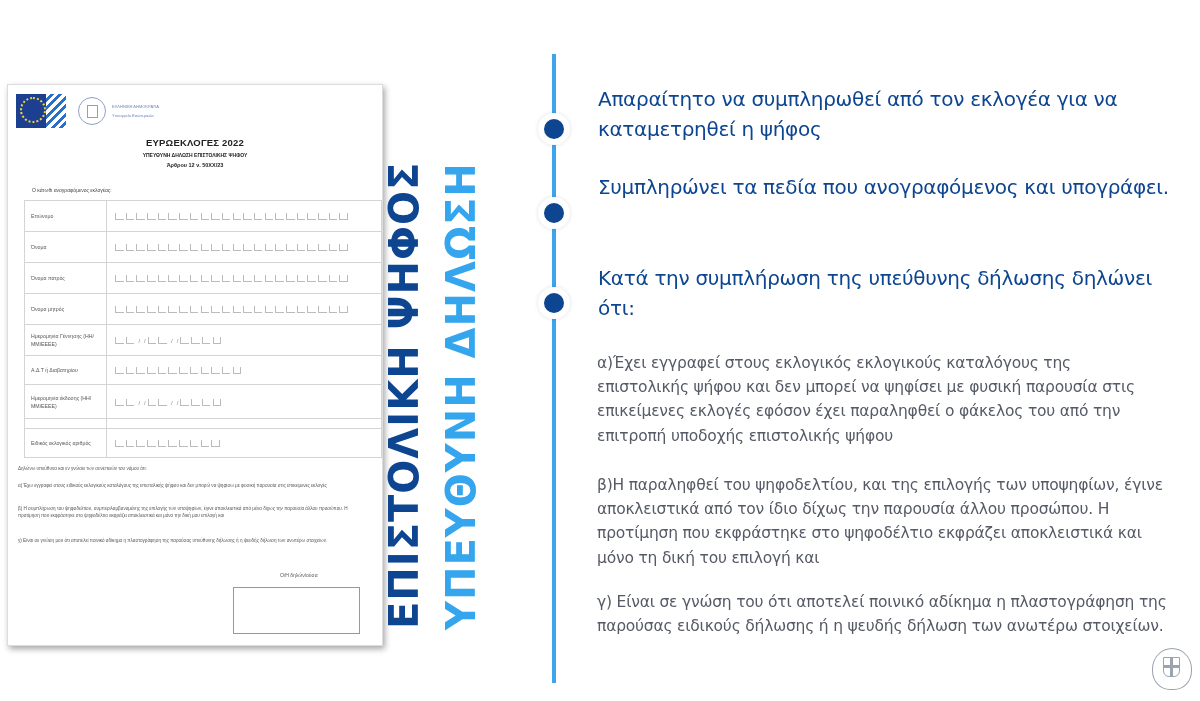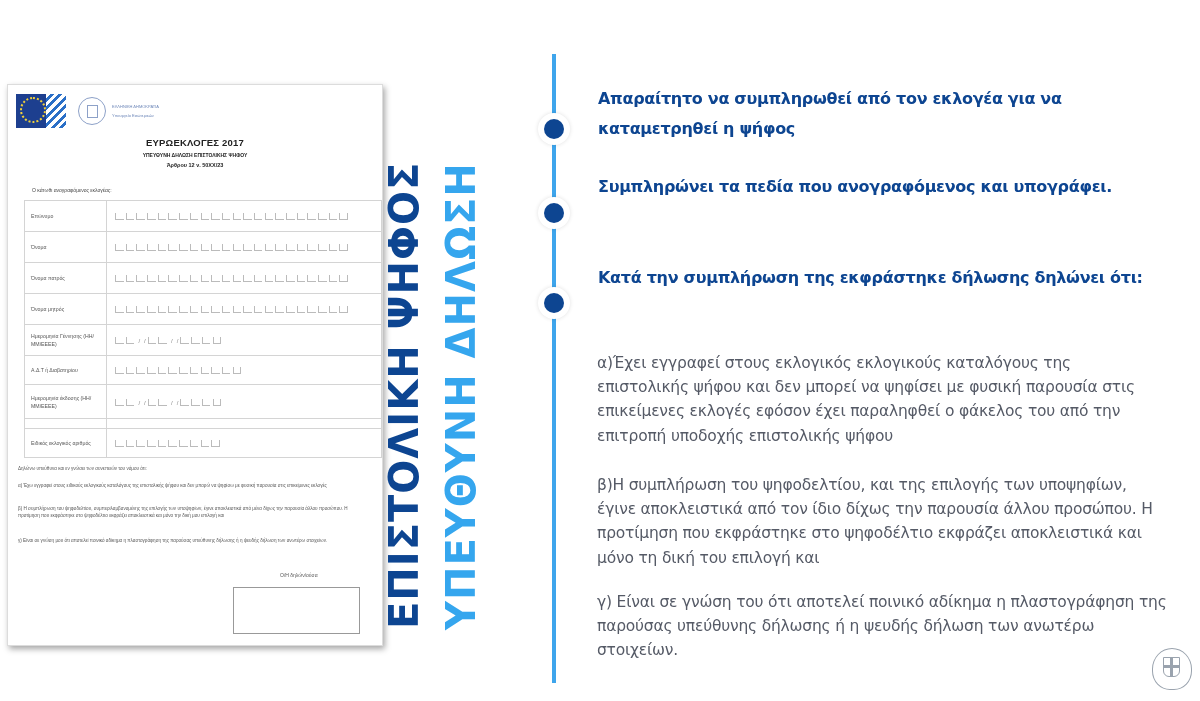--- a/index.html
+++ b/index.html
@@ -57,21 +57,21 @@
   
   .timeline-line { position: absolute; left: 552px; top: 54px; width: 4px; height: 629px; background: #3ea5ec; }
   .dot {
     position: absolute; left: 538px; width: 32px; height: 32px; border-radius: 50%;
     background: #fff; box-shadow: 0 0 4px rgba(0,0,0,0.12);
   }
   .dot::after { content: ""; position: absolute; left: 6px; top: 6px; width: 20px; height: 20px; border-radius: 50%; background: #0d4591; }
 
   .heading {
     position: absolute; left: 598px; width: 580px; font-family: "DejaVu Sans", sans-serif;
-    font-weight: bold; color: #0d4591; font-size: 16px; line-height: 30px; letter-spacing: -0.3px;
+    font-weight: normal; color: #0d4591; font-size: 20px; line-height: 30px; letter-spacing: -0.3px;
   }
   .para {
     position: absolute; left: 597px; width: 570px; font-family: "DejaVu Sans", sans-serif;
     color: #555a66; font-size: 15.5px; line-height: 24.2px; letter-spacing: -0.2px;
   }
 
   
   .coat {
     position: absolute; left: 1152px; top: 648px; width: 40px; height: 42px;
     border: 1.5px solid #9aa3ae; border-radius: 50% 50% 45% 45%;
@@ -90,21 +90,21 @@
         <div class="gr"></div>
     </div>
     <div class="gov-seal"></div>
     <div class="gov-text">
       <div>ΕΛΛΗΝΙΚΗ ΔΗΜΟΚΡΑΤΙΑ</div>
       <div>Υπουργείο Εσωτερικών</div>
     </div>
   </div>
 
   <div class="doc-title">
-    <div class="t1">ΕΥΡΩΕΚΛΟΓΕΣ 2017</div>
+    <div class="t1">ΕΥΡΩΕΚΛΟΓΕΣ 2022</div>
     <div class="t2">ΥΠΕΥΘΥΝΗ ΔΗΛΩΣΗ ΕΠΙΣΤΟΛΙΚΗΣ ΨΗΦΟΥ</div>
     <div class="t3">Άρθρου 12 ν. 50ΧΧ/23</div>
   </div>
 
   <div class="doc-intro">Ο κάτωθι ανογραφόμενος εκλογέας:</div>
 
   <table class="form-table">
     <tbody>
         <tr style="height:31px">
       <td class="lbl">Επώνυμο</td>
@@ -315,21 +315,21 @@
 <div class="vtitle vt1">ΕΠΙΣΤΟΛΙΚΗ ΨΗΦΟΣ</div>
 <div class="vtitle vt2">ΥΠΕΥΘΥΝΗ ΔΗΛΩΣΗ</div>
 
 <div class="timeline-line"></div>
 <div class="dot" style="top:113px"></div>
 <div class="dot" style="top:197px"></div>
 <div class="dot" style="top:287px"></div>
 
 <div class="heading" style="top:84px">Απαραίτητο να συμπληρωθεί από τον εκλογέα για να καταμετρηθεί η ψήφος</div>
 <div class="heading" style="top:172px">Συμπληρώνει τα πεδία που ανογραφόμενος και υπογράφει.</div>
-<div class="heading" style="top:263px">Κατά την συμπλήρωση της εκφράστηκε δήλωσης δηλώνει ότι:</div>
+<div class="heading" style="top:263px">Κατά την συμπλήρωση της υπεύθυνης δήλωσης δηλώνει ότι:</div>
 
 <div class="para" style="top:351px">α)Έχει εγγραφεί στους εκλογικός εκλογικούς καταλόγους της επιστολικής ψήφου και δεν μπορεί να ψηφίσει με φυσική παρουσία στις επικείμενες εκλογές εφόσον έχει παραληφθεί ο φάκελος του από την επιτροπή υποδοχής επιστολικής ψήφου</div>
-<div class="para" style="top:473px">β)Η συμπλήρωση του ψηφοδελτίου, και της επιλογής των υποψηφίων, έγινε αποκλειστικά από τον ίδιο δίχως την παρουσία άλλου προσώπου. Η προτίμηση που εκφράστηκε στο ψηφοδέλτιο εκφράζει αποκλειστικά και μόνο τη δική του επιλογή και</div>
-<div class="para" style="top:590px">γ) Είναι σε γνώση του ότι αποτελεί ποινικό αδίκημα η πλαστογράφηση της παρούσας υπεύθυνης δήλωσης ή η ψευδής δήλωση των ανωτέρω στοιχείων.</div>
+<div class="para" style="top:473px">β)Η παραληφθεί του ψηφοδελτίου, και της επιλογής των υποψηφίων, έγινε αποκλειστικά από τον ίδιο δίχως την παρουσία άλλου προσώπου. Η προτίμηση που εκφράστηκε στο ψηφοδέλτιο εκφράζει αποκλειστικά και μόνο τη δική του επιλογή και</div>
+<div class="para" style="top:590px">γ) Είναι σε γνώση του ότι αποτελεί ποινικό αδίκημα η πλαστογράφηση της παρούσας ειδικούς δήλωσης ή η ψευδής δήλωση των ανωτέρω στοιχείων.</div>
 
 <div class="coat">
     <div class="shield"></div>
   </div>
 
 </body></html>

